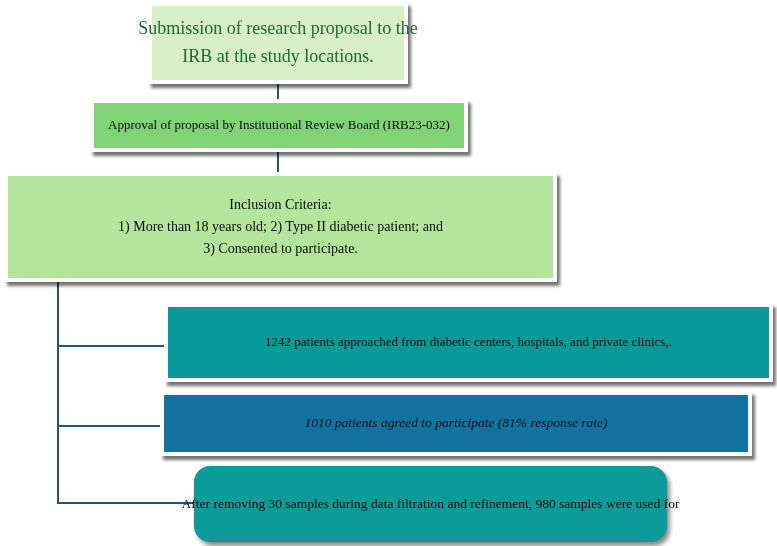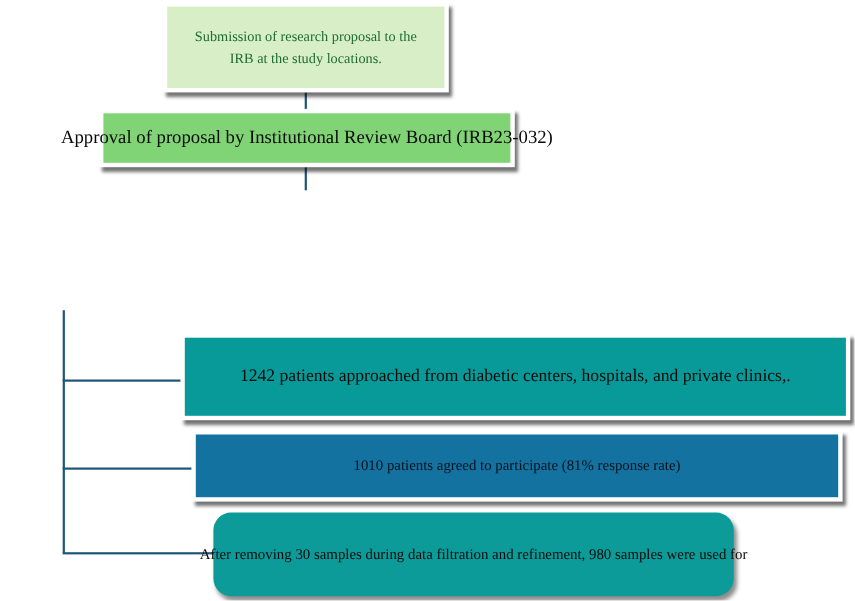--- a/index.html
+++ b/index.html
@@ -53,56 +53,56 @@
     white-space: nowrap;
   }
 
   
   #node-submission {
     left: 148px; top: 2px; width: 260px; height: 82px;
   }
   #node-submission .fill { background: #d7eec7; }
   #node-submission .txt {
     color: #1d6b32;
-    font-size: 13px;
+    font-size: 18px;
   }
 
   
   #node-approval {
     left: 90px; top: 99px; width: 378px; height: 53px;
   }
   #node-approval .fill { background: #80d475; }
   #node-approval .txt {
     color: #0a0a0a;
-    font-size: 17px;
+    font-size: 13px;
   }
 
   
   #node-inclusion {
     left: 4px; top: 172px; width: 553px; height: 110px;
   }
   #node-inclusion .fill { background: #b3e69c; }
   #node-inclusion .txt {
     color: #0a0a0a;
     font-size: 14px;
   }
 
   
   #node-approached {
     left: 164px; top: 303px; width: 609px; height: 79px;
   }
   #node-approached .fill { background: #089a99; }
   #node-approached .txt {
     color: #0a0a0a;
-    font-size: 16px;
+    font-size: 13px;
   }
 
   
   #node-agreed {
-    left: 174px; top: 391px; width: 592px; height: 65px;
+    left: 160px; top: 391px; width: 592px; height: 65px; font-style: italic;
   }
   #node-agreed .fill { background: #1372a0; }
   #node-agreed .txt {
     color: #08121c;
     font-size: 13.5px;
   }
 
   
   #node-final {
     left: 194px; top: 466px; width: 473px; height: 76px;
@@ -140,20 +140,27 @@
       <span class="txt">IRB at the study locations.</span>
     </div>
   </div>
 
   <div class="node" id="node-approval">
     <div class="fill">
       <span class="txt">Approval of proposal by Institutional Review Board (IRB23-032)</span>
     </div>
   </div>
 
+  <div class="node" id="node-inclusion">
+    <div class="fill">
+      <span class="txt">Inclusion Criteria:</span>
+      <span class="txt">1) More than 18 years old; 2) Type II diabetic patient; and</span>
+      <span class="txt">3) Consented to participate.</span>
+    </div>
+  </div>
 
   <div class="node" id="node-approached">
     <div class="fill">
       <span class="txt">1242 patients approached from diabetic centers, hospitals, and private clinics,.</span>
     </div>
   </div>
 
   <div class="node" id="node-agreed">
     <div class="fill">
       <span class="txt">1010 patients agreed to participate (81% response rate)</span>

